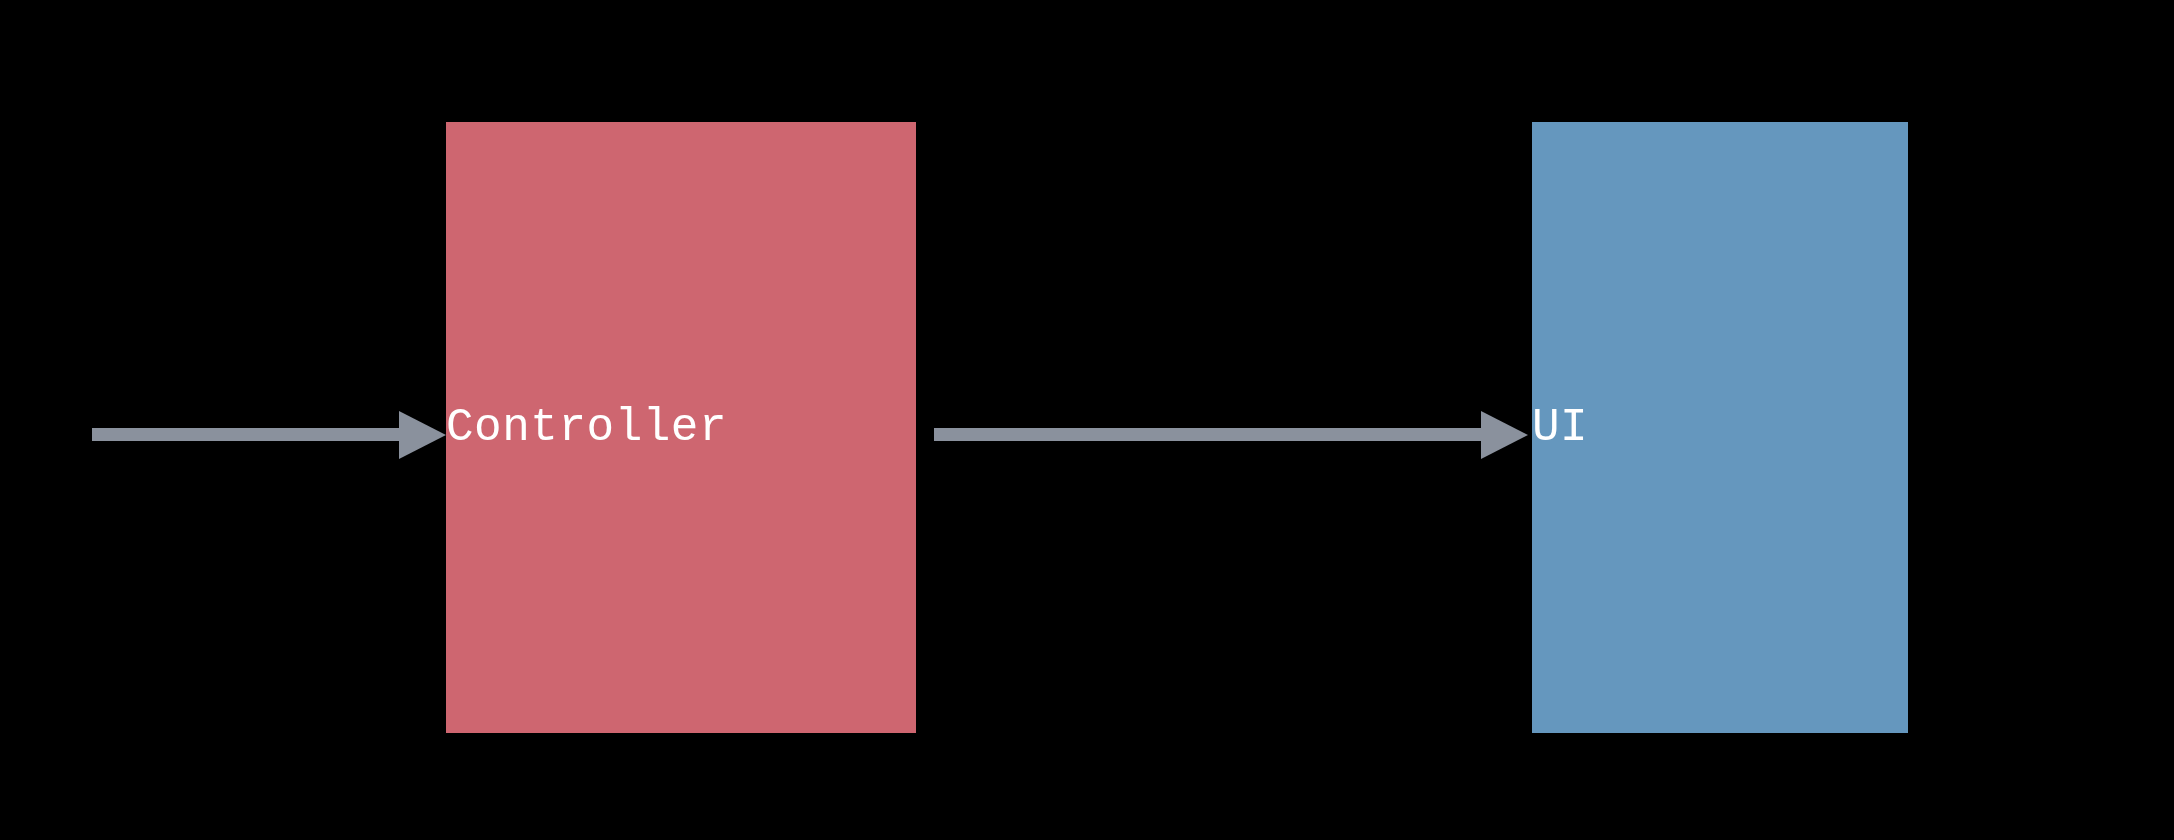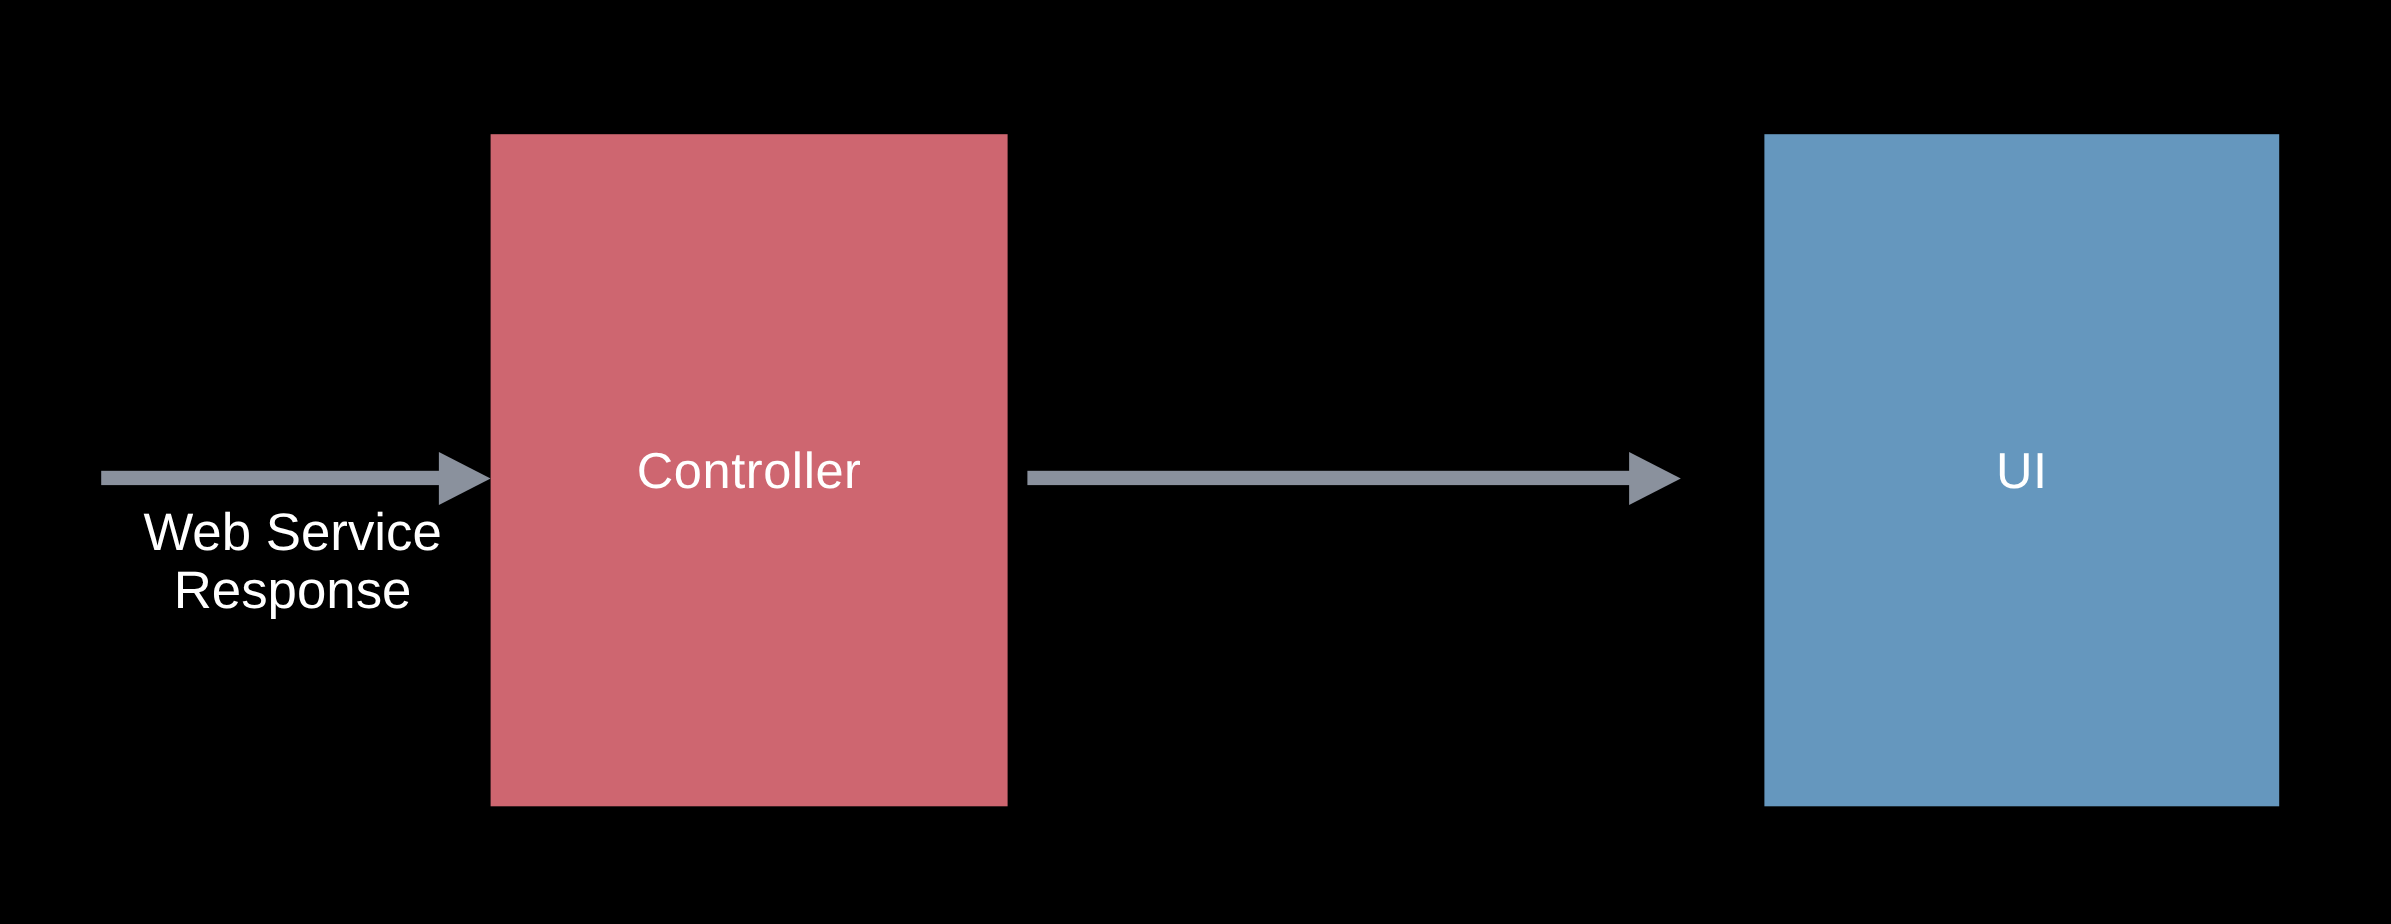--- a/index.html
+++ b/index.html
@@ -14,36 +14,36 @@
     background: var(--background, #000);
     font-family: "Liberation Sans", sans-serif;
     overflow: hidden;
   }
   .node {
     position: absolute;
     top: 122px;
     height: 611px;
     display: flex;
     align-items: center;
-    justify-content: center;
+    font-family: Liberation Mono, monospace;
   }
   .node-label {
     color: var(--text, #fff);
     font-size: 46px;
     font-weight: 400;
     letter-spacing: 0.5px;
   }
   .node-controller {
     left: 446px;
     width: 470px;
     background: var(--node-red, #CE6670);
   }
   .node-ui {
-    left: 1604px;
-    width: 468px;
+    left: 1532px;
+    width: 376px;
     background: var(--node-blue, #6597BE);
   }
   .arrow {
     position: absolute;
   }
   .arrow-shaft {
     position: absolute;
     top: 0;
     height: 13px;
     background: var(--arrow, #8A919D);
@@ -77,24 +77,20 @@
 </style>
 </head>
 <body>
 
 <div class="canvas">
 
   <div class="arrow arrow-web-service">
     <div class="arrow-shaft"></div>
     <div class="arrow-head"></div>
   </div>
-  <div class="edge-label edge-label-web-service">
-    <div>Web Service</div>
-    <div>Response</div>
-  </div>
 
   <div class="node node-controller">
     <span class="node-label">Controller</span>
   </div>
 
   <div class="arrow arrow-did-change">
     <div class="arrow-shaft"></div>
     <div class="arrow-head"></div>
   </div>
 

